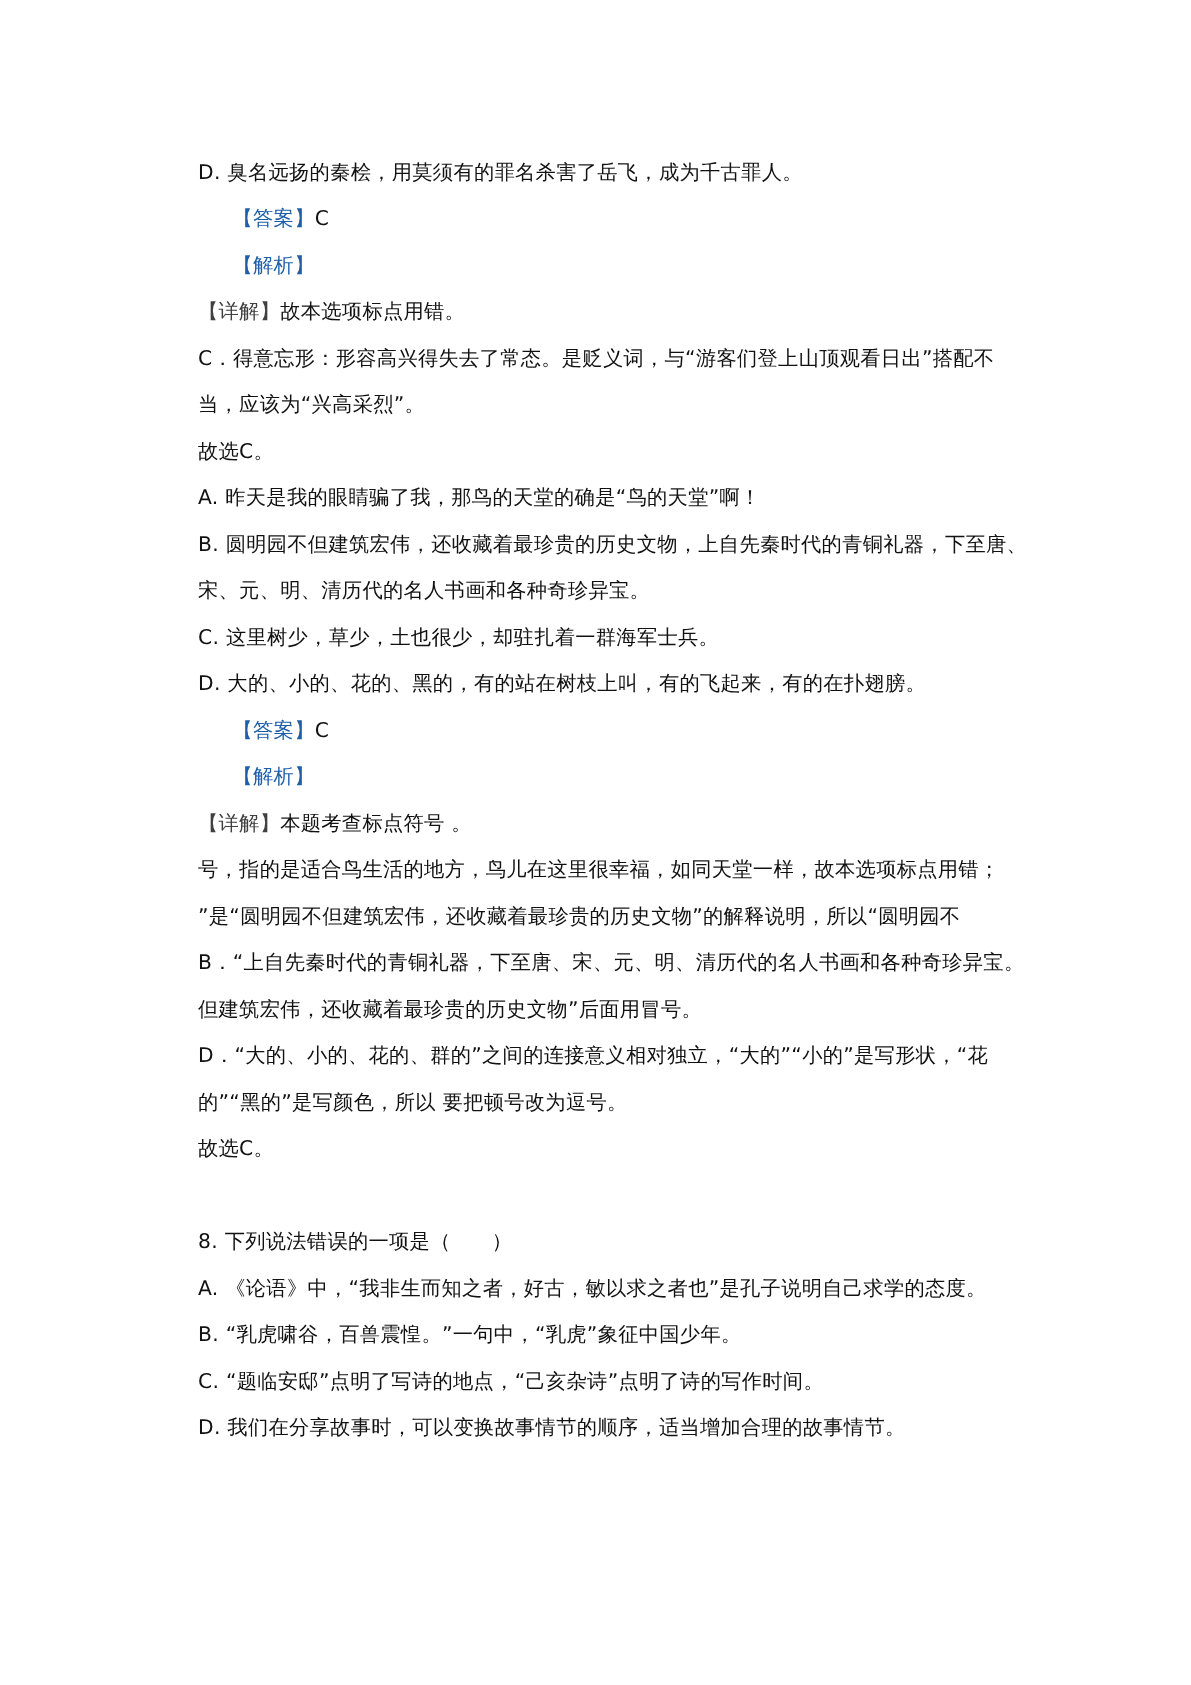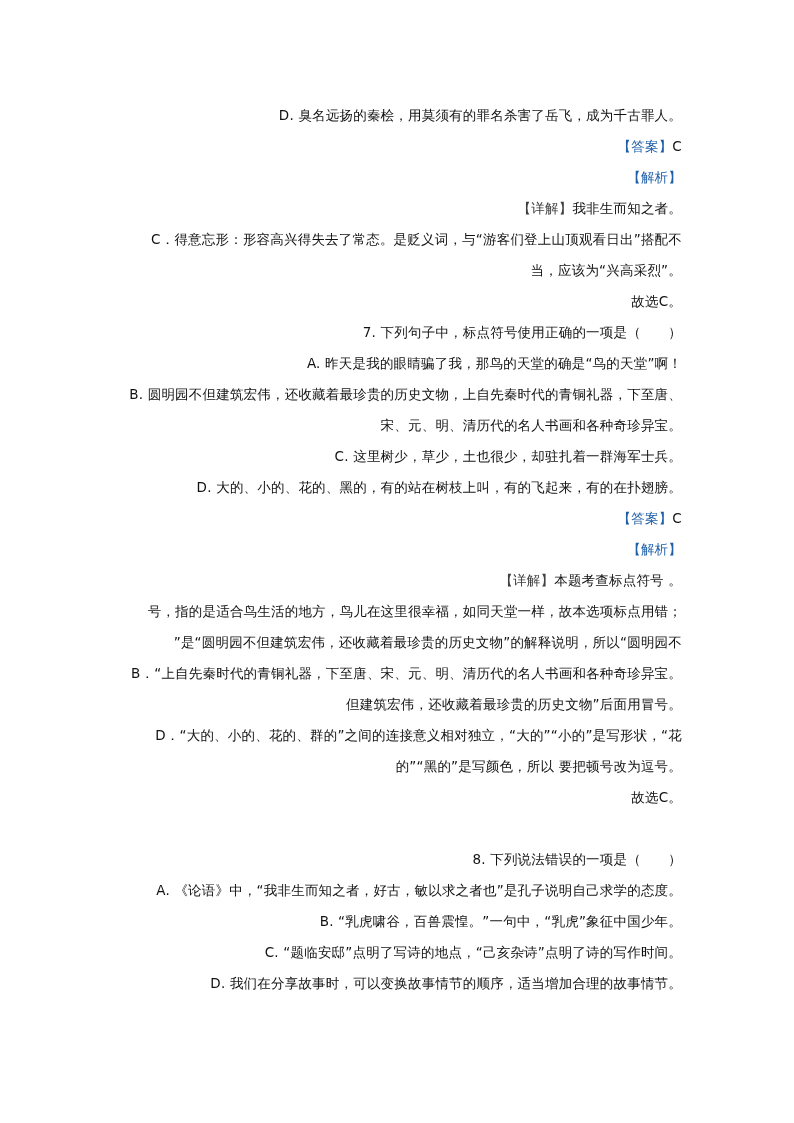--- a/index.html
+++ b/index.html
@@ -1,43 +1,42 @@
 <!DOCTYPE html>
 <html><head>
   <meta charset="utf-8">
   <style>
     html, body { margin: 0; padding: 0; background: #ffffff; }
     body { width: 794px; height: 1123px; position: relative; overflow: hidden;
       font-family: "DejaVu Sans", "Liberation Sans", sans-serif; color: #111; }
-    .page { position: absolute; left: 117px; top: 100px; width: 565px; text-align: right; }
+    .page { position: absolute; left: 132px; top: 100px; width: 565px; }
     .line { font-size: 13.5px; line-height: 31px; height: 31px; white-space: nowrap; letter-spacing: 0.2px; }
     .tag { color: #1f5fa8; margin-left: 23px; }
     .detail-tag { color: #404040; }
     .gap { height: 31px; }
   </style>
 </head>
 <body>
 
 <div class="page">
 
   <div class="line">D. 臭名远扬的秦桧，用莫须有的罪名杀害了岳飞，成为千古罪人。</div>
   <div class="line">
     <span class="tag">【答案】</span><span>C</span>
   </div>
   <div class="line">
     <span class="tag">【解析】</span>
   </div>
   <div class="line">
-    <span class="detail-tag">【详解】</span><span>我非生而知之者。</span>
+    <span class="detail-tag">【详解】</span><span>故本选项标点用错。</span>
   </div>
   <div class="line">C．得意忘形：形容高兴得失去了常态。是贬义词，与“游客们登上山顶观看日出”搭配不</div>
   <div class="line">当，应该为“兴高采烈”。</div>
   <div class="line">故选C。</div>
 
-  <div class="line">7. 下列句子中，标点符号使用正确的一项是（　　）</div>
   <div class="line">A. 昨天是我的眼睛骗了我，那鸟的天堂的确是“鸟的天堂”啊！</div>
   <div class="line">B. 圆明园不但建筑宏伟，还收藏着最珍贵的历史文物，上自先秦时代的青铜礼器，下至唐、</div>
   <div class="line">宋、元、明、清历代的名人书画和各种奇珍异宝。</div>
   <div class="line">C. 这里树少，草少，土也很少，却驻扎着一群海军士兵。</div>
   <div class="line">D. 大的、小的、花的、黑的，有的站在树枝上叫，有的飞起来，有的在扑翅膀。</div>
   <div class="line">
     <span class="tag">【答案】</span><span>C</span>
   </div>
   <div class="line">
     <span class="tag">【解析】</span>

